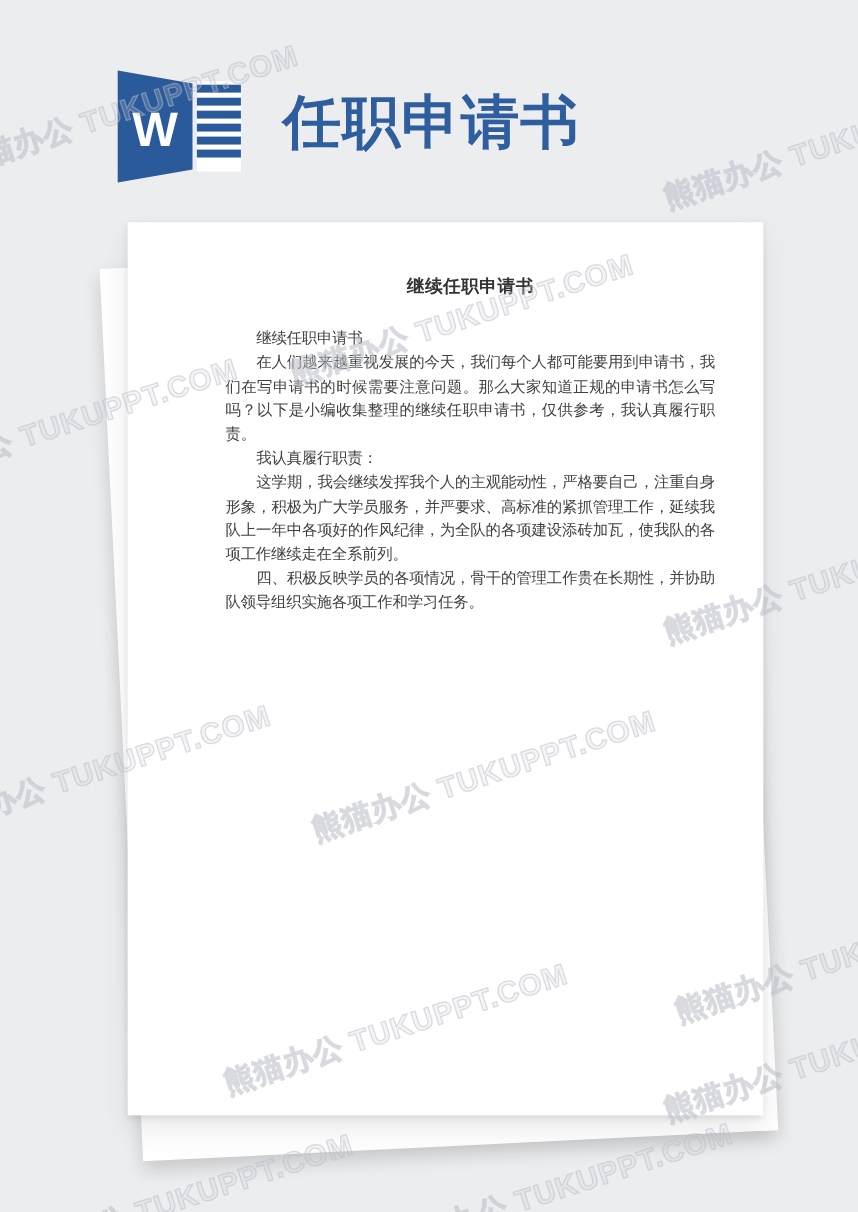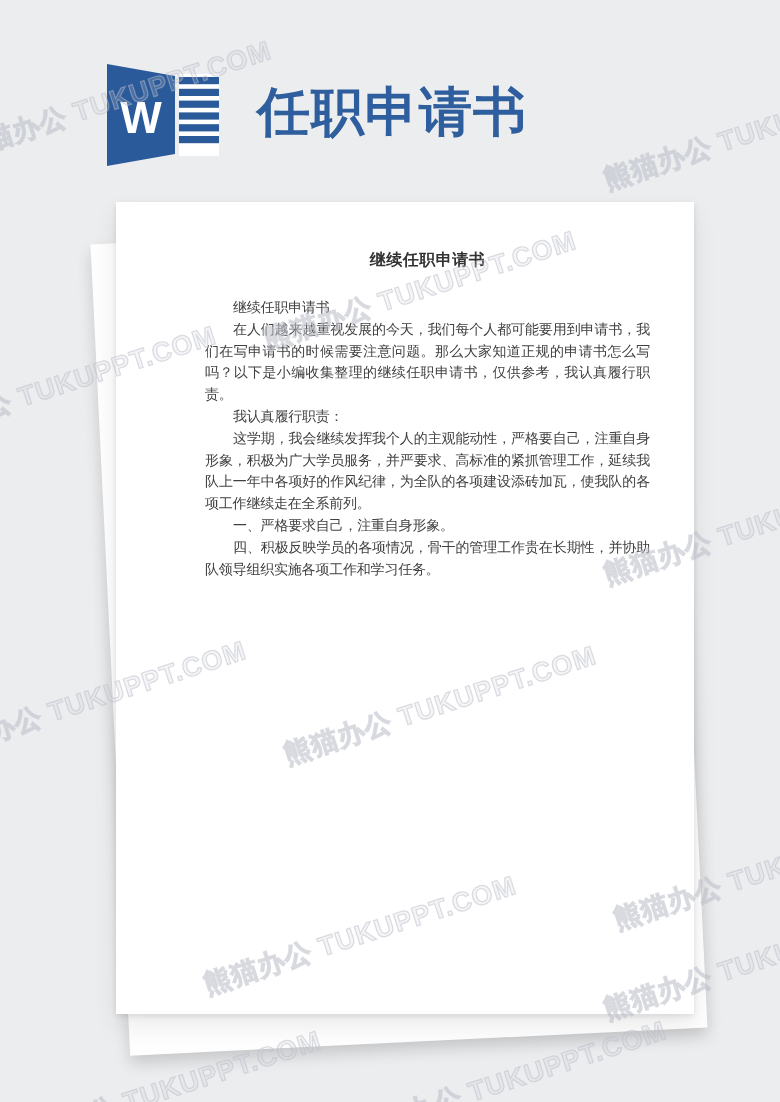--- a/index.html
+++ b/index.html
@@ -80,21 +80,20 @@
 
   <div class="back-page"></div>
 
   <div class="front-page">
     <h1 class="doc-title">继续任职申请书</h1>
     <div class="doc-body" id="doc-body">
         <p>继续任职申请书</p>
         <p>在人们越来越重视发展的今天，我们每个人都可能要用到申请书，我们在写申请书的时候需要注意问题。那么大家知道正规的申请书怎么写吗？以下是小编收集整理的继续任职申请书，仅供参考，我认真履行职责。</p>
         <p>我认真履行职责：</p>
         <p>这学期，我会继续发挥我个人的主观能动性，严格要自己，注重自身形象，积极为广大学员服务，并严要求、高标准的紧抓管理工作，延续我队上一年中各项好的作风纪律，为全队的各项建设添砖加瓦，使我队的各项工作继续走在全系前列。</p>
-        <p>一、严格要求自己，注重自身形象。</p>
         <p>四、积极反映学员的各项情况，骨干的管理工作贵在长期性，并协助队领导组织实施各项工作和学习任务。</p>
       </div>
   </div>
 
   <div class="wm-layer" id="wm-layer">
       <span class="wm" style="left: 115px; top: 100px;">熊猫办公 TUKUPPT.COM</span>
       <span class="wm" style="left: 760px; top: 130px;">熊猫办公 TUKUPPT.COM</span>
       <span class="wm" style="left: 420px; top: 290px;">熊猫办公 TUKUPPT.COM</span>
       <span class="wm" style="left: 60px; top: 385px;">熊猫办公 TUKUPPT.COM</span>
       <span class="wm" style="left: 760px; top: 525px;">熊猫办公 TUKUPPT.COM</span>

